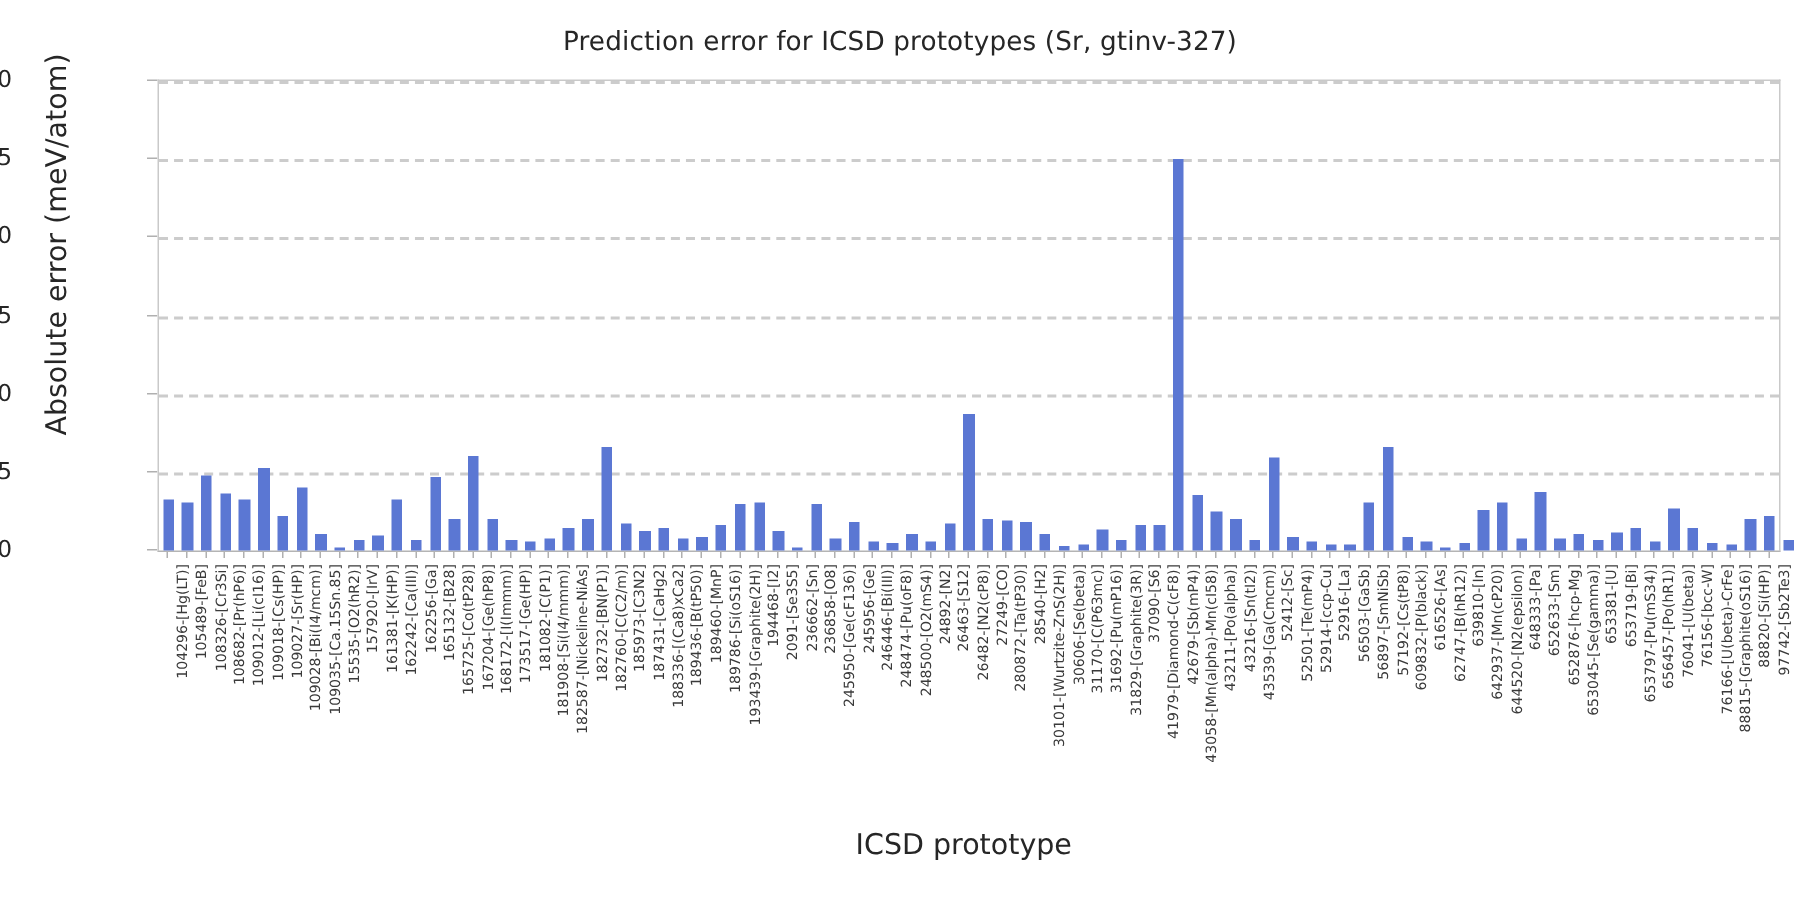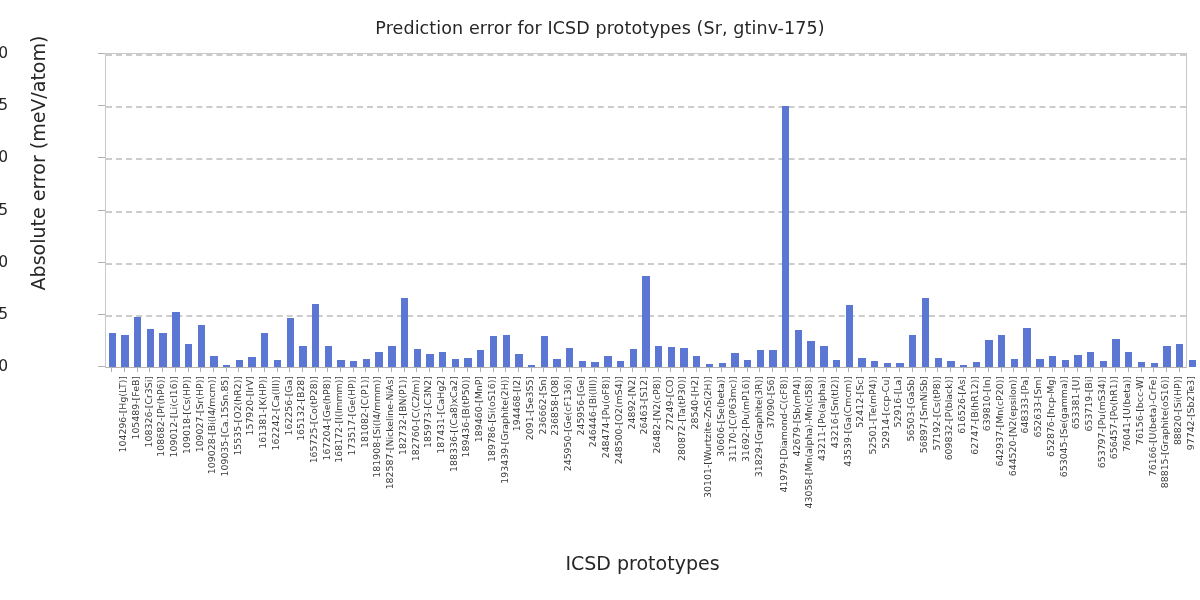--- a/index.html
+++ b/index.html
@@ -144,21 +144,21 @@
   .xtick-inner {
     display: inline-block;
     transform: translate(-100%, 50%);
   }
 </style>
 </head>
 <body>
 
 <div id="figure">
 
-  <div id="chart-title">Prediction error for ICSD prototypes (Sr, gtinv-175)</div>
+  <div id="chart-title">Prediction error for ICSD prototypes (Sr, gtinv-327)</div>
 
   <div id="ylabel">Absolute error (meV/atom)</div>
 
   <div id="yticks">
       <div class="ytick" style="top: 366px;">0.0</div>
       <div class="ytickmark" style="top: 366px;"></div>
       <div class="ytick" style="top: 313.833px;">2.5</div>
       <div class="ytickmark" style="top: 313.833px;"></div>
       <div class="ytick" style="top: 261.667px;">5.0</div>
       <div class="ytickmark" style="top: 261.667px;"></div>
@@ -607,15 +607,15 @@
       <div class="xtick-wrap" style="left: 1060.94px;">
         <div class="xtickmark"></div>
         <div class="xtick"><span class="xtick-inner">88820-[Si(HP)]</span></div>
       </div>
       <div class="xtick-wrap" style="left: 1073.65px;">
         <div class="xtickmark"></div>
         <div class="xtick"><span class="xtick-inner">97742-[Sb2Te3]</span></div>
       </div>
     </div>
 
-  <div id="xlabel">ICSD prototypes</div>
+  <div id="xlabel">ICSD prototype</div>
 
 </div>
 
 </body></html>

